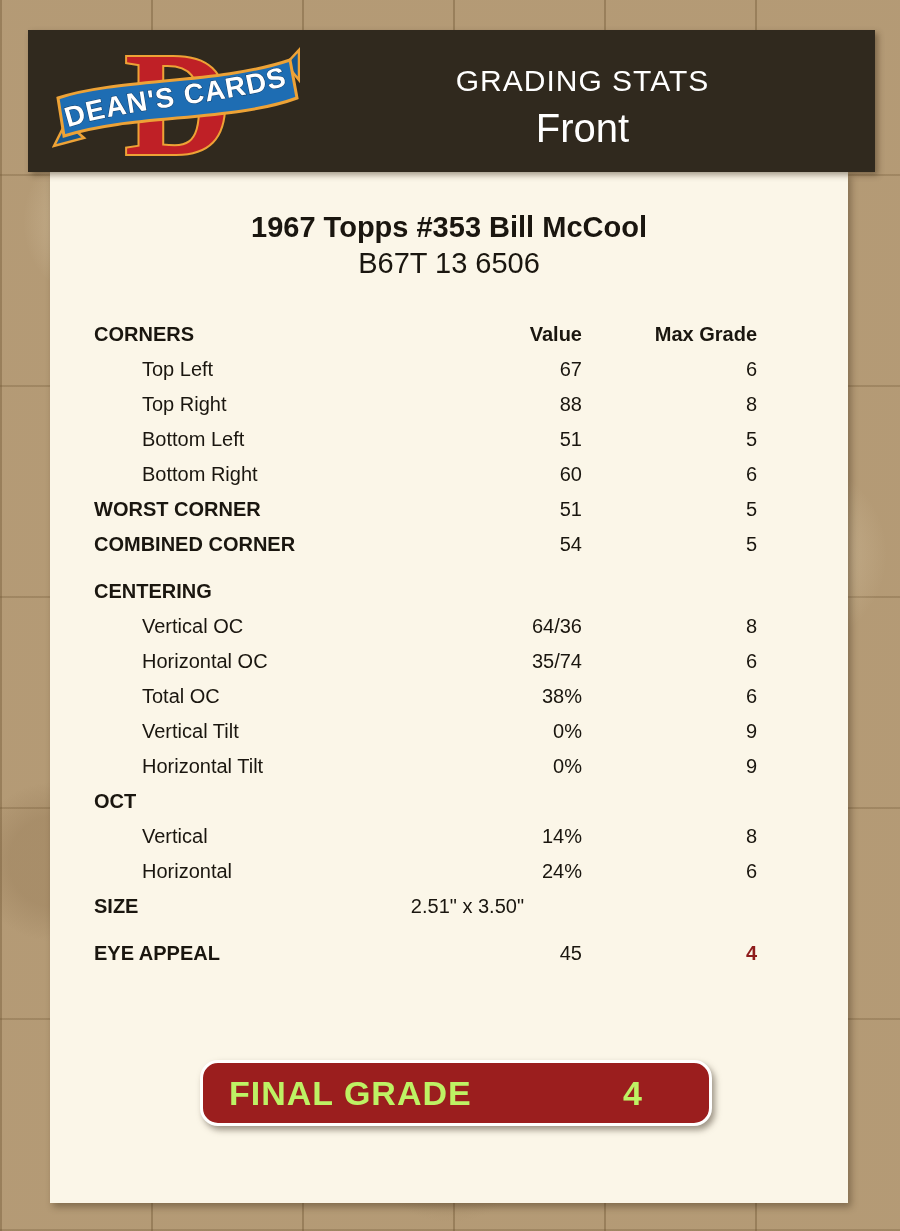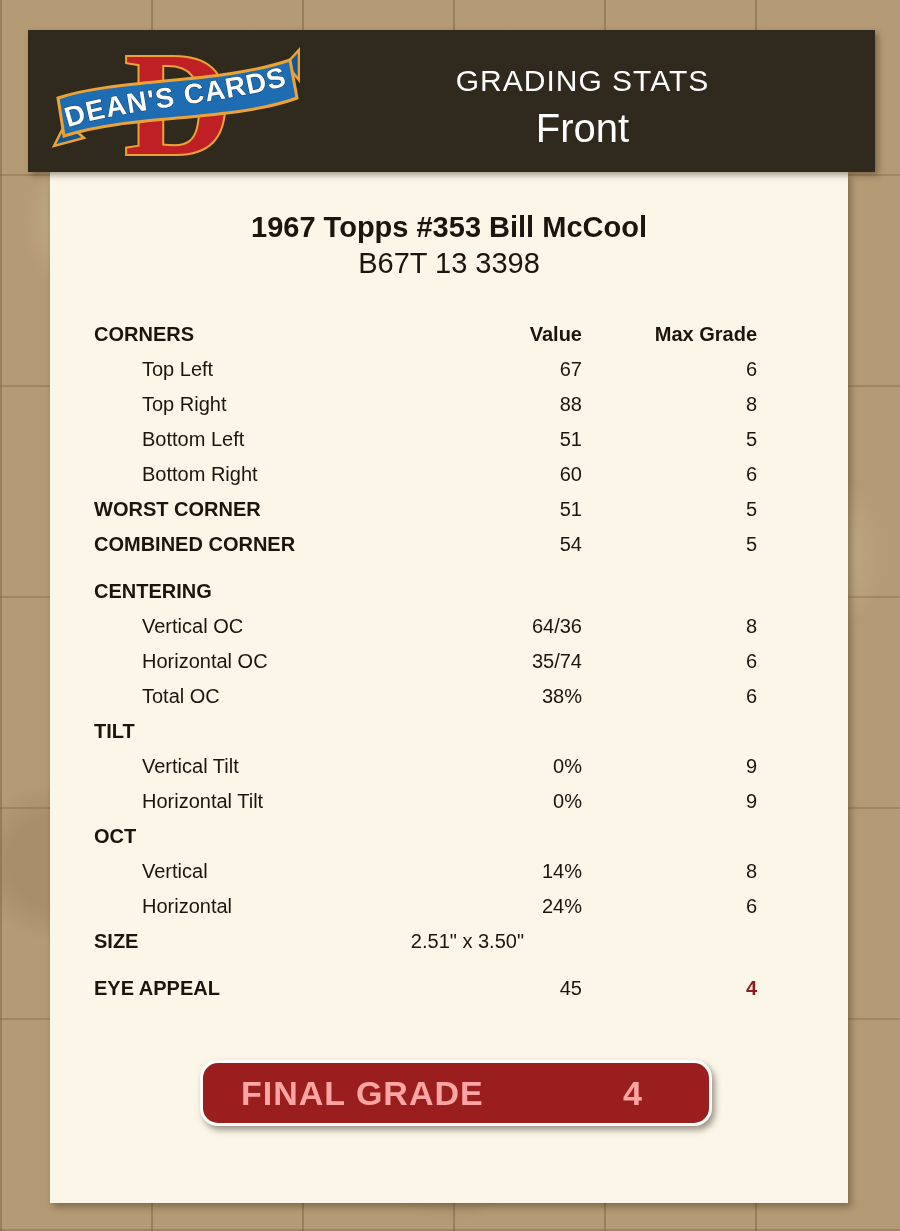--- a/index.html
+++ b/index.html
@@ -63,22 +63,22 @@
 
   
   .final-grade {
     position:absolute; left:150px; top:888px;
     width:512px; height:66px;
     background:#9b1e1e;
     border:3px solid #ffffff;
     border-radius:18px;
     box-shadow:3px 4px 6px rgba(80,70,55,0.55);
     display:flex; align-items:center; justify-content:space-between;
-    padding:0 66px 0 38px;
-    color:#fca5a5; font-size:34px; font-weight:bold;
+    padding:0 66px 0 26px;
+    color:#bef264; font-size:34px; font-weight:bold;
     letter-spacing:1px;
     cursor:pointer;
   }
 </style>
 </head>
 <body>
 
 <div class="header-bar">
   <div class="logo-wrap">
     <svg viewBox="0 0 248 134" width="248" height="134">
@@ -97,21 +97,21 @@
   </div>
   <div class="header-titles">
     <div class="header-title">GRADING STATS</div>
     <div class="header-subtitle">Front</div>
   </div>
 </div>
 
 <div class="panel">
 
   <div class="card-name">1967 Topps #353 Bill McCool</div>
-  <div class="card-id">B67T 13 3398</div>
+  <div class="card-id">B67T 13 6506</div>
 
   <div class="stats-table">
 
     <div class="row r-head">
       <div class="c-label">CORNERS</div>
       <div class="c-val">Value</div>
       <div class="c-max">Max Grade</div>
     </div>
 
     <div class="row r-item">
@@ -167,25 +167,20 @@
       <div class="c-val">35/74</div>
       <div class="c-max">6</div>
     </div>
 
     <div class="row r-item">
       <div class="c-label">Total OC</div>
       <div class="c-val">38%</div>
       <div class="c-max">6</div>
     </div>
 
-    <div class="row r-section">
-      <div class="c-label">TILT</div>
-      <div class="c-val"></div>
-      <div class="c-max"></div>
-    </div>
 
     <div class="row r-item">
       <div class="c-label">Vertical Tilt</div>
       <div class="c-val">0%</div>
       <div class="c-max">9</div>
     </div>
 
     <div class="row r-item">
       <div class="c-label">Horizontal Tilt</div>
       <div class="c-val">0%</div>

